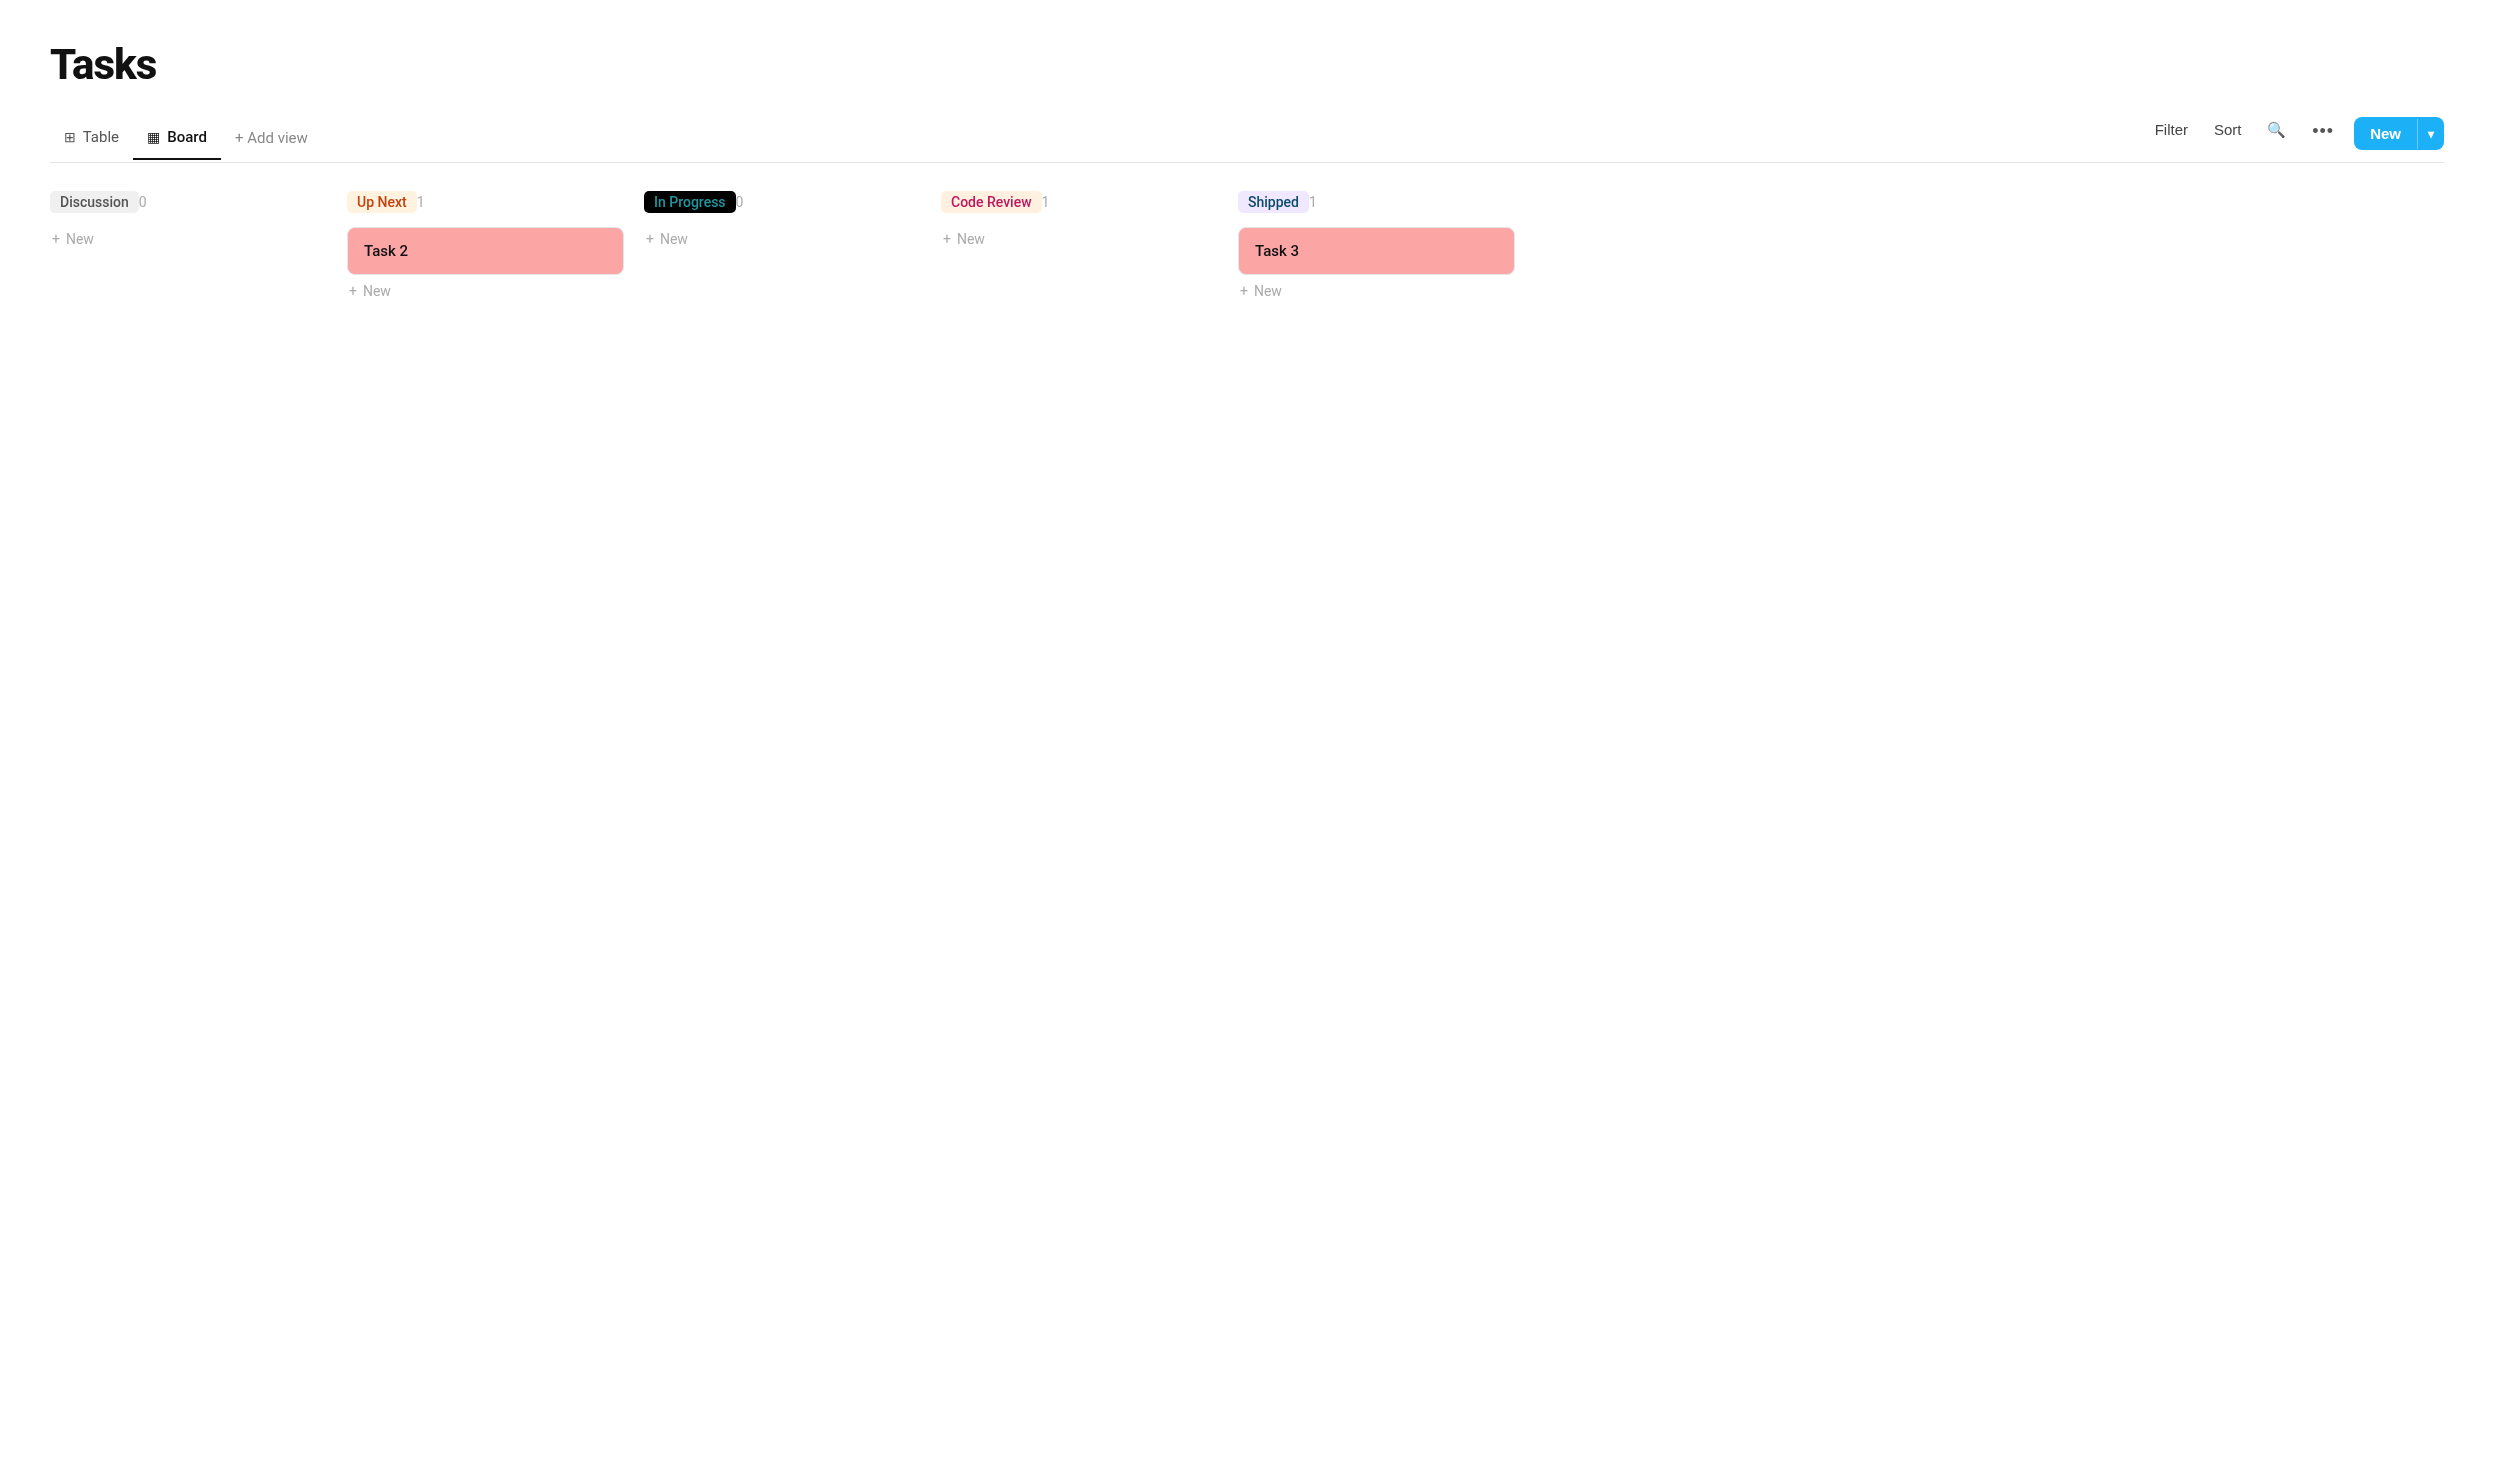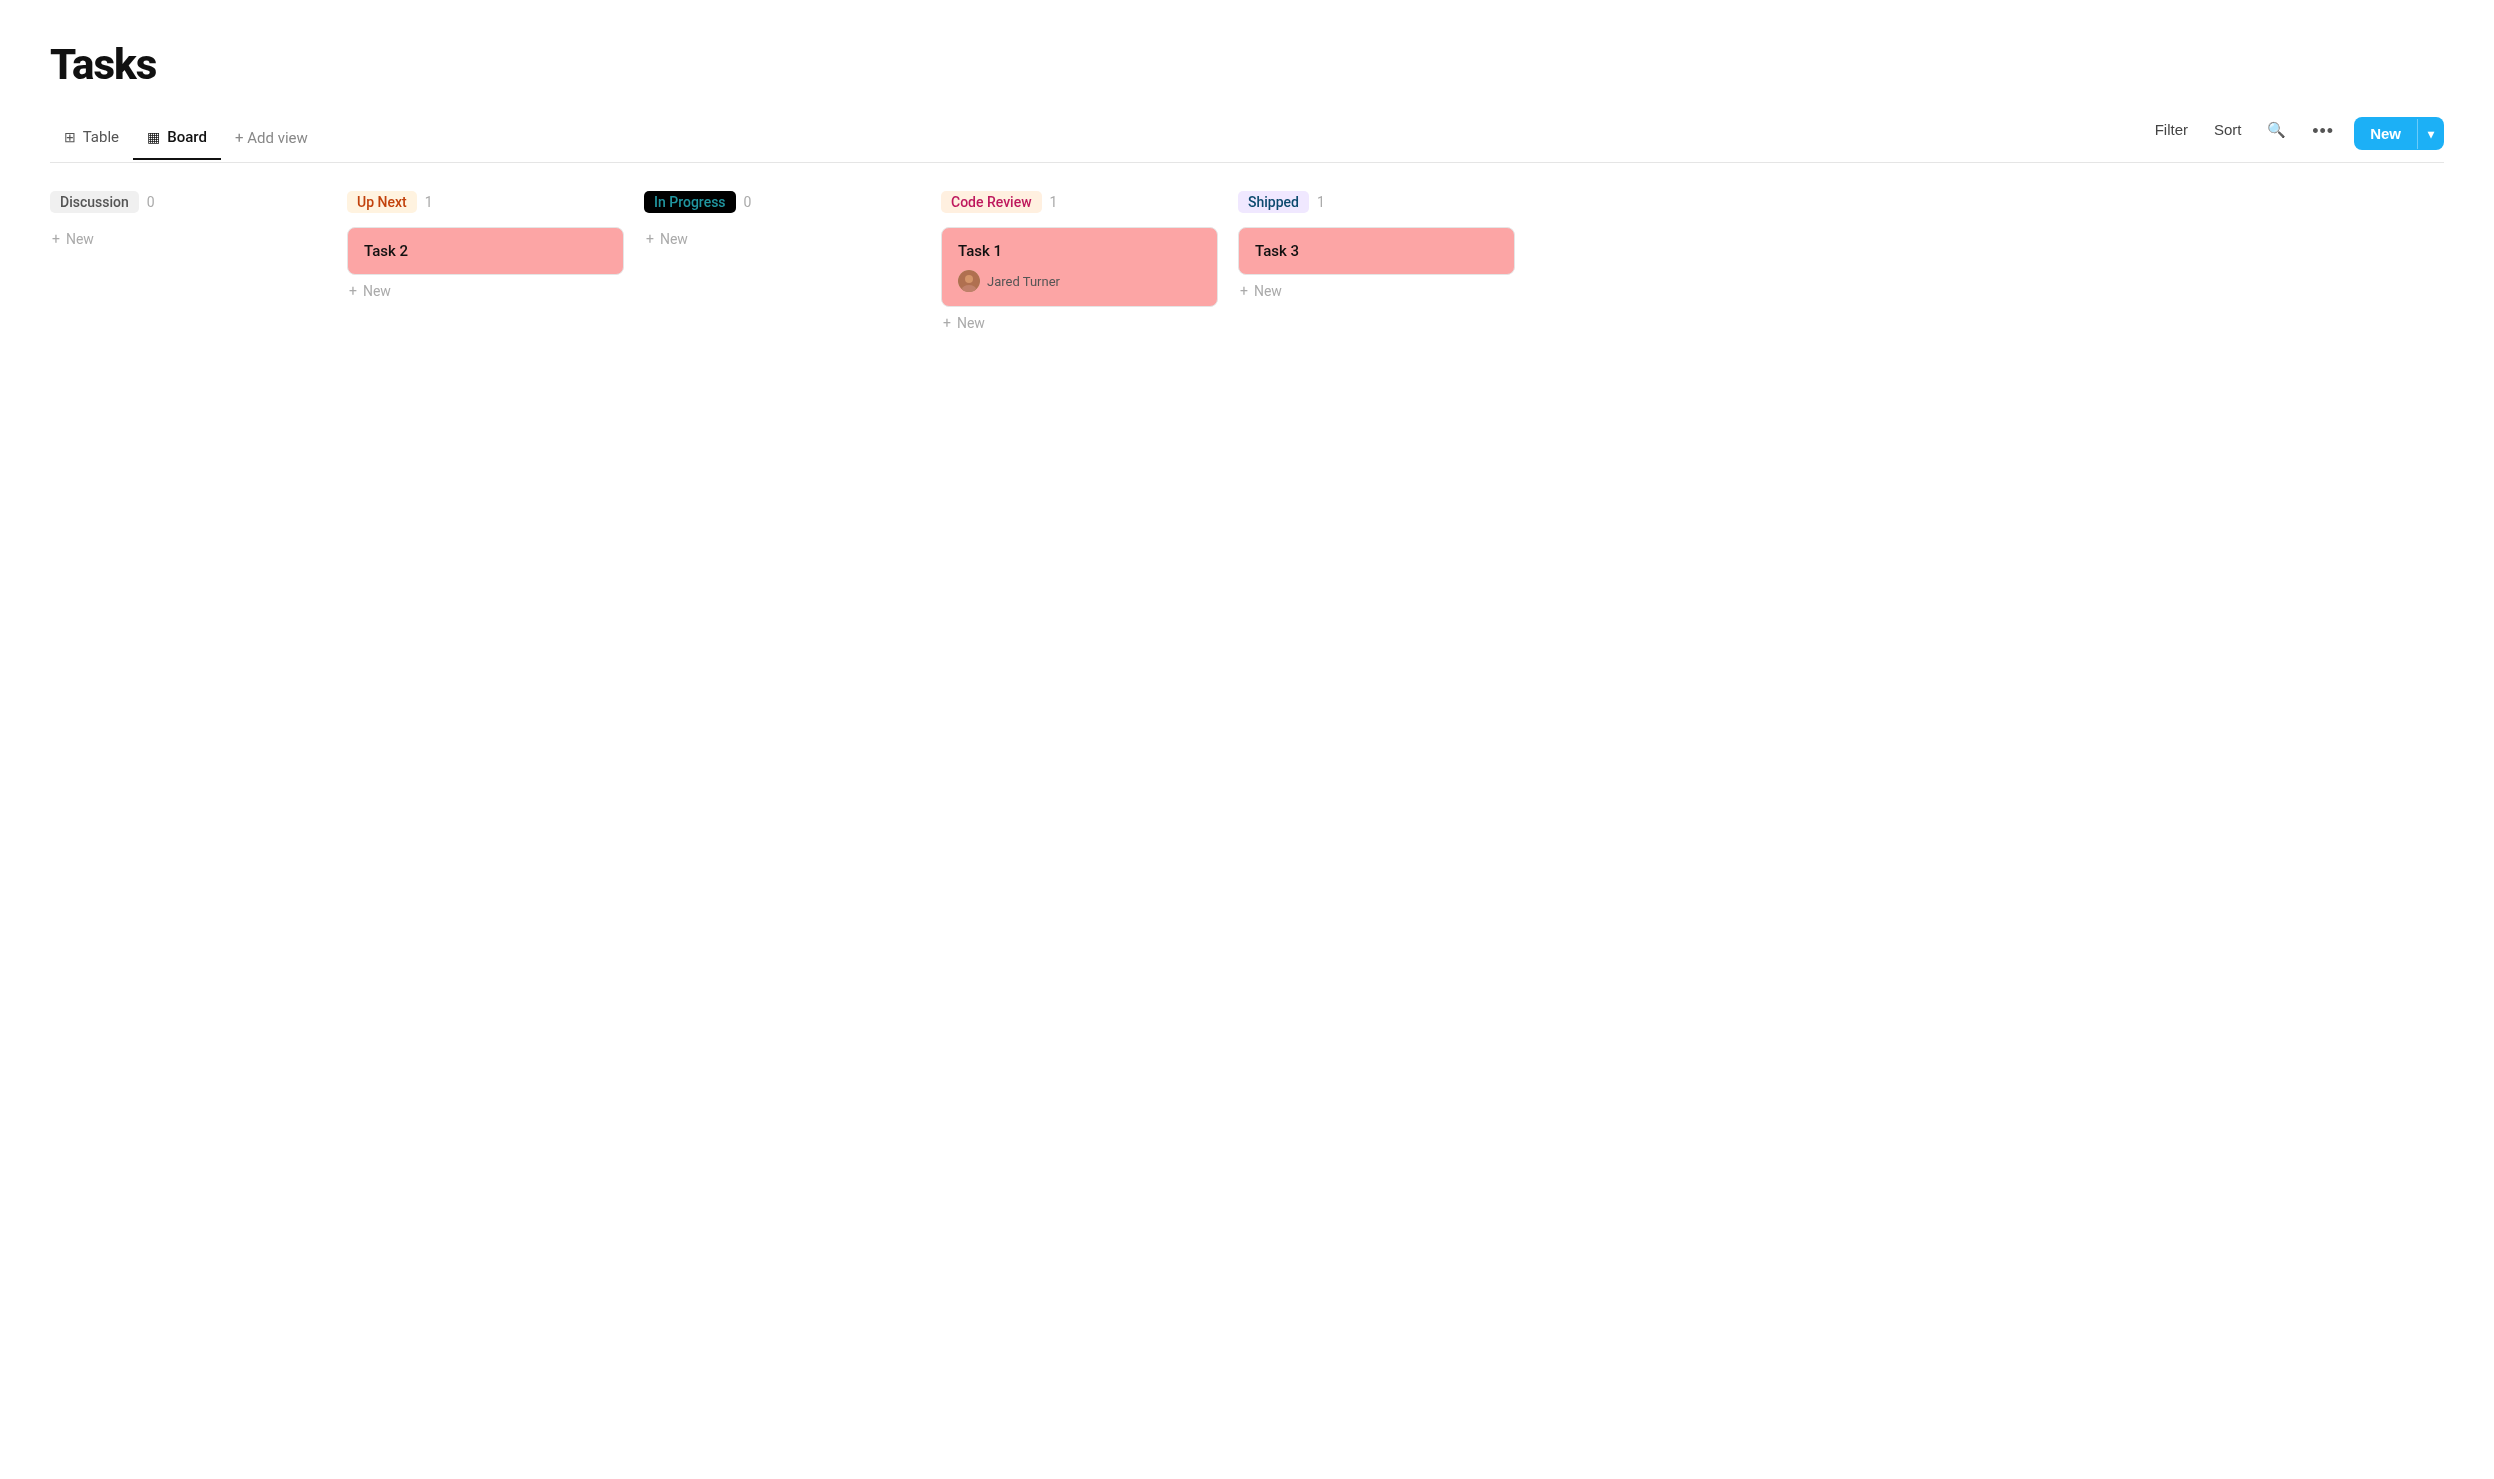--- a/index.html
+++ b/index.html
@@ -94,21 +94,20 @@
     }
     .column {
       min-width: 297px;
       max-width: 297px;
       flex-shrink: 0;
       padding-right: 20px;
     }
     .column-header {
       display: flex;
       align-items: center;
-      gap: 8px;
       margin-bottom: 14px;
     }
     .column-label {
       font-size: 14px;
       font-weight: 500;
       padding: 3px 10px;
       border-radius: 5px;
     }
     .column-count {
       font-size: 14px;
@@ -233,33 +232,20 @@
       <span>+</span>
       <span>New</span>
     </div>
   </div>
 
   <div class="column">
     <div class="column-header">
       <span class="column-label label-codereview">Code Review</span>
       <span class="column-count">1</span>
     </div>
-    <div class="card">
-      <div>Task 1</div>
-      <div class="card-assignee">
-        <div class="avatar">
-          <svg width="22" height="22" viewBox="0 0 22 22">
-            <circle cx="11" cy="11" r="11" fill="#b07050"></circle>
-            <circle cx="11" cy="9" r="4" fill="#d4956a"></circle>
-            <ellipse cx="11" cy="19" rx="7" ry="4" fill="#c0806a"></ellipse>
-          </svg>
-        </div>
-        <span class="assignee-name">Jared Turner</span>
-      </div>
-    </div>
     <div class="add-new">
       <span>+</span>
       <span>New</span>
     </div>
   </div>
 
   <div class="column">
     <div class="column-header">
       <span class="column-label label-shipped">Shipped</span>
       <span class="column-count">1</span>

